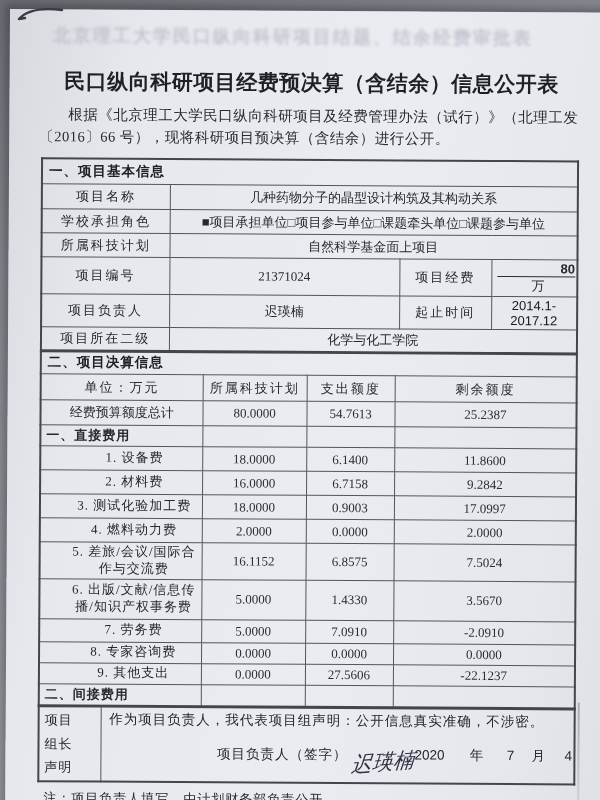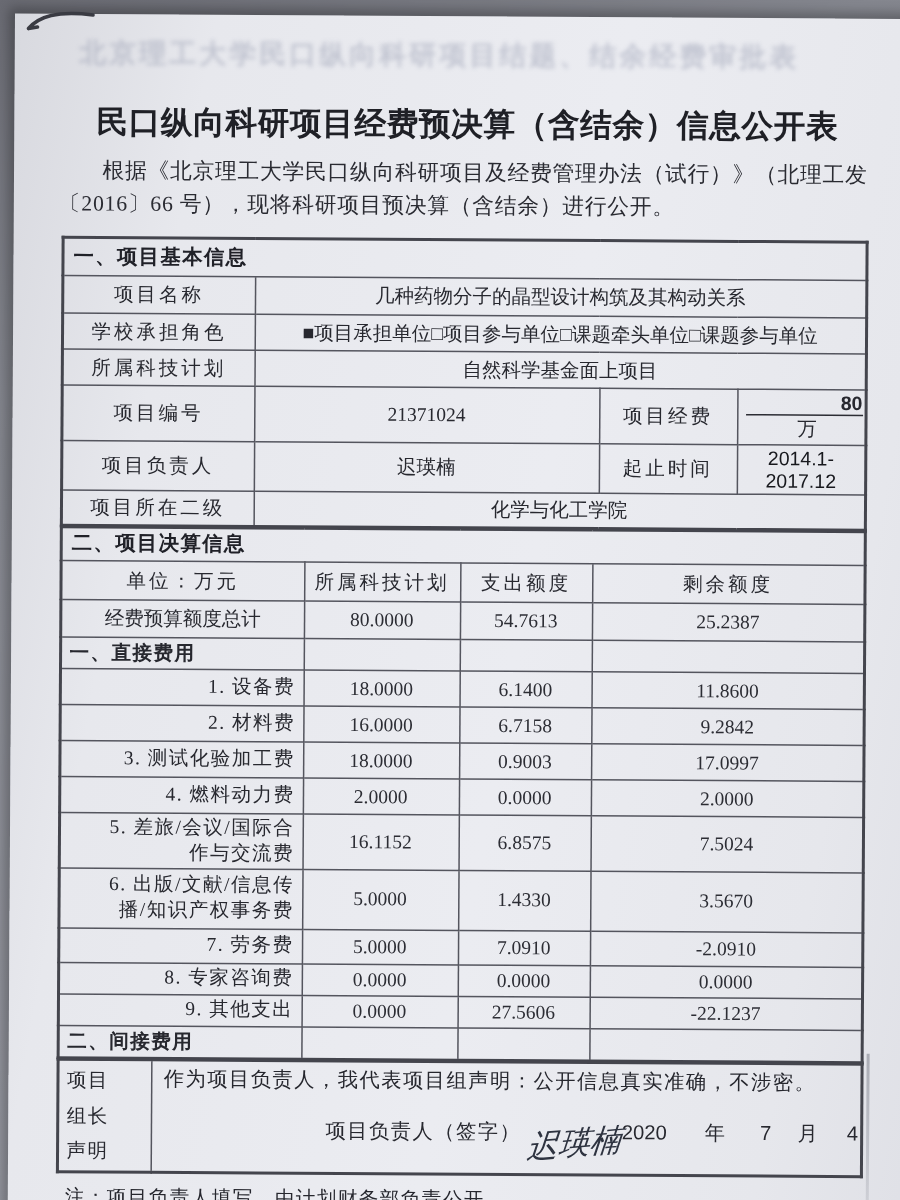--- a/index.html
+++ b/index.html
@@ -37,21 +37,21 @@
     border:1px solid #54555e;padding:1px 5px;font-size:13px;
     vertical-align:middle;overflow:hidden;
   }
   td.sec{
     font-family:"Liberation Sans",sans-serif;font-weight:bold;font-size:13.5px;
     letter-spacing:1px;padding-left:6px;color:#202128;
   }
   td.lbl{text-align:center;letter-spacing:2px;}
   td.val{text-align:center;}
   td.num{text-align:center;font-size:13px;color:#2c2d34;}
-  td.exp{text-align:right;letter-spacing:1px;line-height:1.3;padding-left:31px;}
+  td.exp{text-align:center;letter-spacing:1px;line-height:1.3;padding-left:31px;}
   td.subhead{font-weight:bold;letter-spacing:1px;}
   .u{
     display:inline-block;min-width:78px;text-align:right;
     border-bottom:1.5px solid #2c2d34;font-weight:bold;
     font-family:"Liberation Sans",sans-serif;
   }
   .budget-unit{margin-left:8px;}
   .period{font-family:"Liberation Sans",sans-serif;font-weight:normal;color:#17181d;}
   .dlabel{text-align:left;letter-spacing:1px;line-height:1.8;font-size:13px;}
   .dbody{padding:3px 8px 6px 8px !important;}

